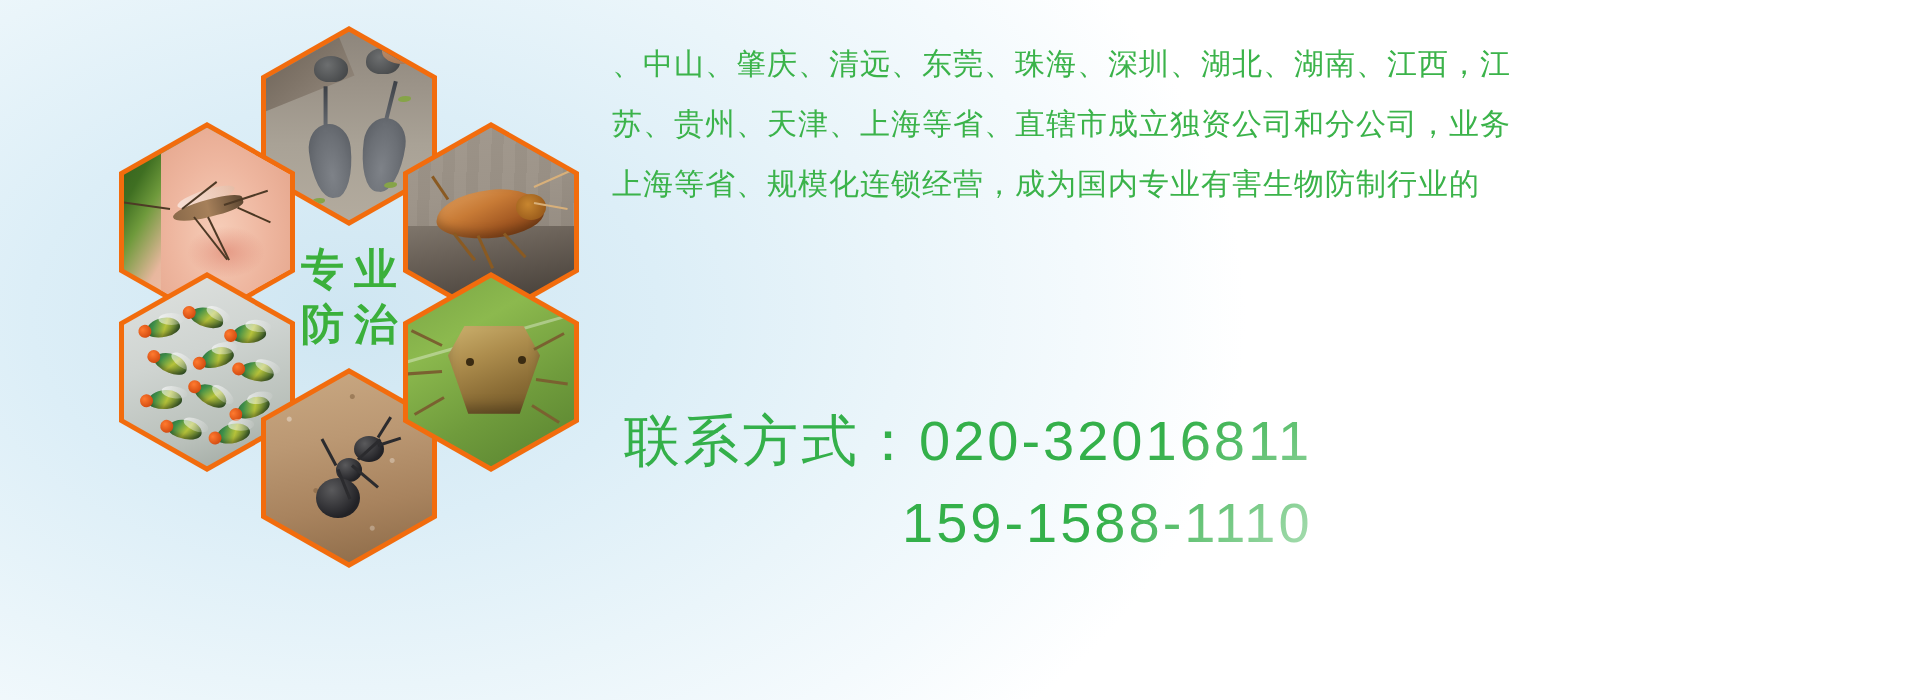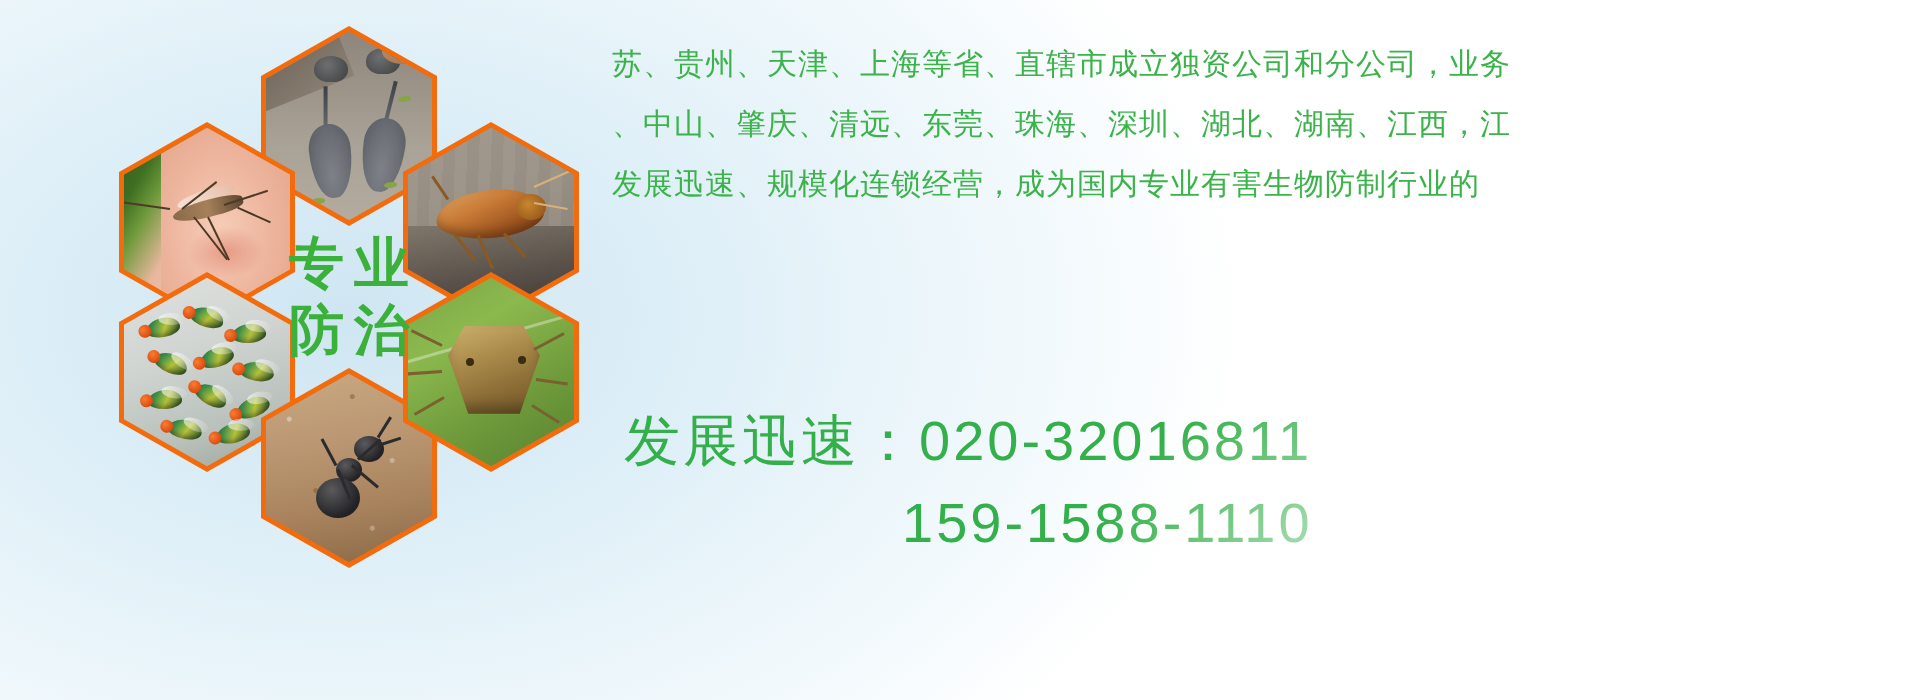--- a/index.html
+++ b/index.html
@@ -79,21 +79,21 @@
     position: absolute;
     inset: 0;
     display: flex;
     flex-direction: column;
     align-items: center;
     justify-content: center;
     gap: 12px;
   }
   .center-text span {
     color: #3bb03b;
-    font-size: 55px;
+    font-size: 43px;
     font-weight: 700;
     letter-spacing: 10px;
     text-indent: 10px;
     line-height: 1;
     white-space: nowrap;
   }
 
   
   .art-rats {
     background:
@@ -429,23 +429,23 @@
         <div class="center-text">
           <span>专业</span>
           <span>防治</span>
         </div>
       </div>
     </div>
 
   </div>
 
   <div class="copy-block">
+    <div class="copy-line">、中山、肇庆、清远、东莞、珠海、深圳、湖北、湖南、江西，江</div>
     <div class="copy-line">苏、贵州、天津、上海等省、直辖市成立独资公司和分公司，业务</div>
-    <div class="copy-line">、中山、肇庆、清远、东莞、珠海、深圳、湖北、湖南、江西，江</div>
-    <div class="copy-line">发展迅速、规模化连锁经营，成为国内专业有害生物防制行业的</div>
+    <div class="copy-line">上海等省、规模化连锁经营，成为国内专业有害生物防制行业的</div>
   </div>
 
   <div class="contact-block">
-    <div class="contact-line"><span>发展迅速：</span><span>020-32016811</span></div>
+    <div class="contact-line"><span>联系方式：</span><span>020-32016811</span></div>
     <div class="contact-line second">159-1588-1110</div>
   </div>
 
 </div>
 
 </body></html>

